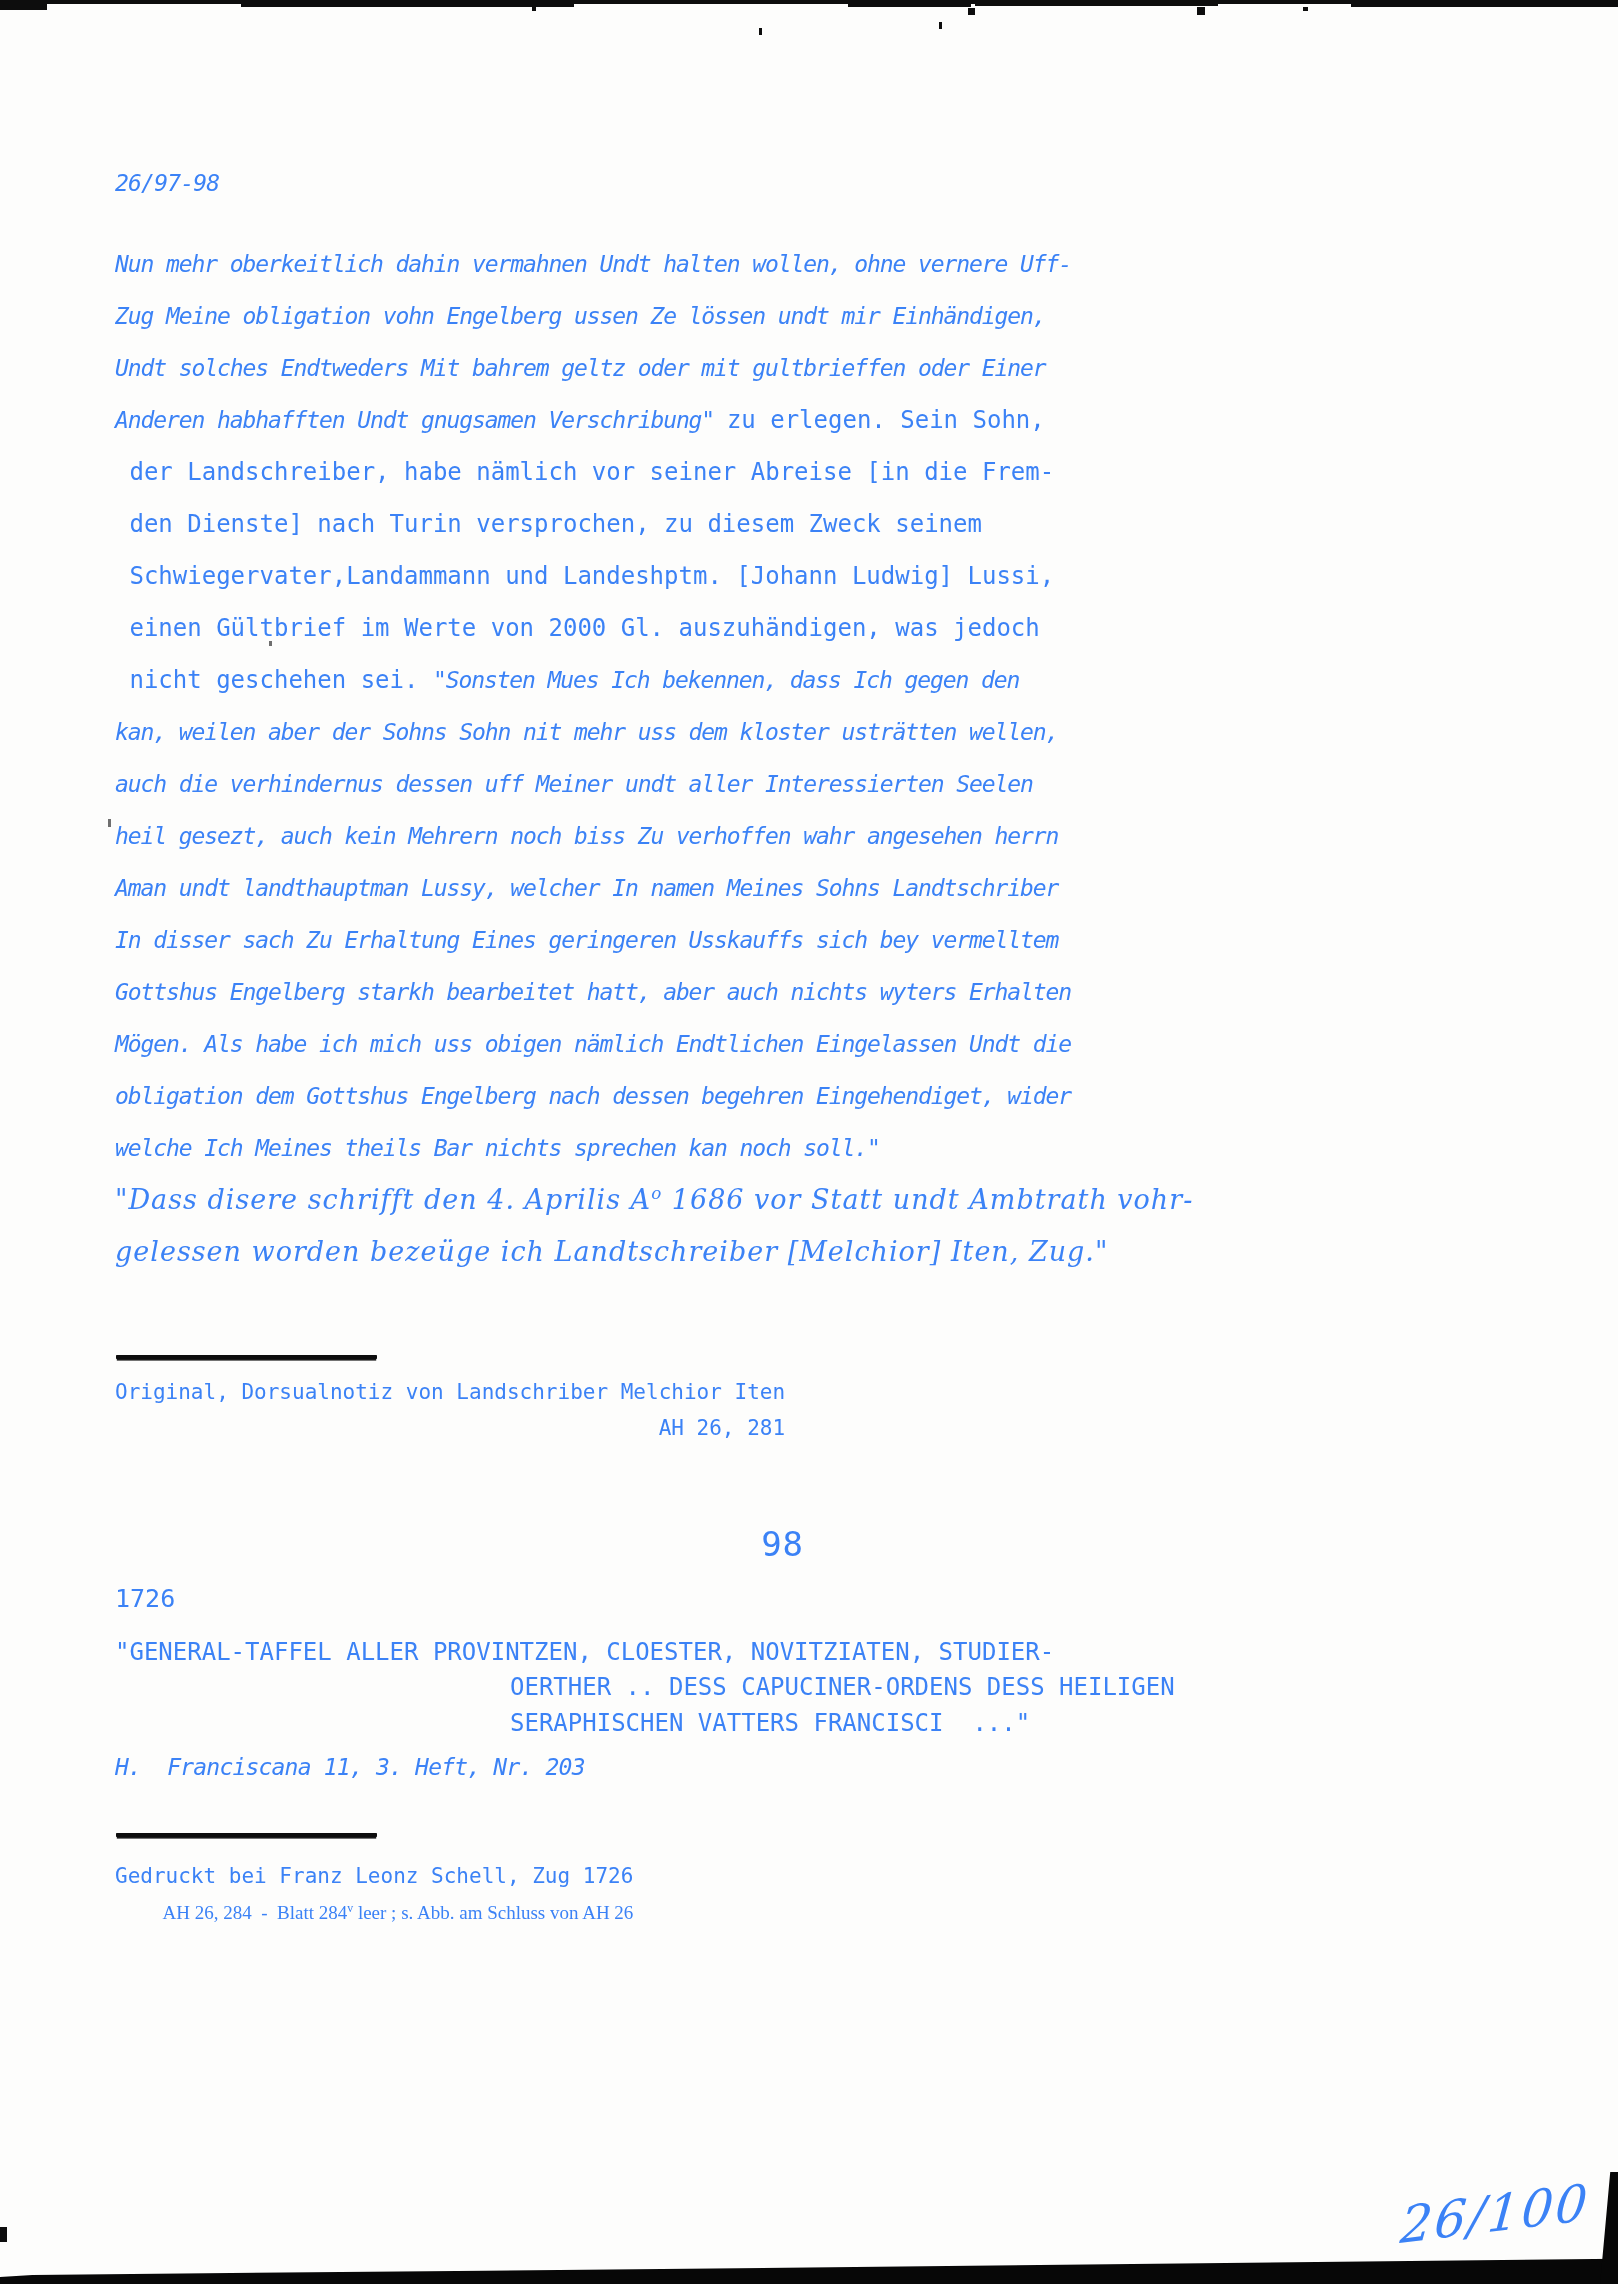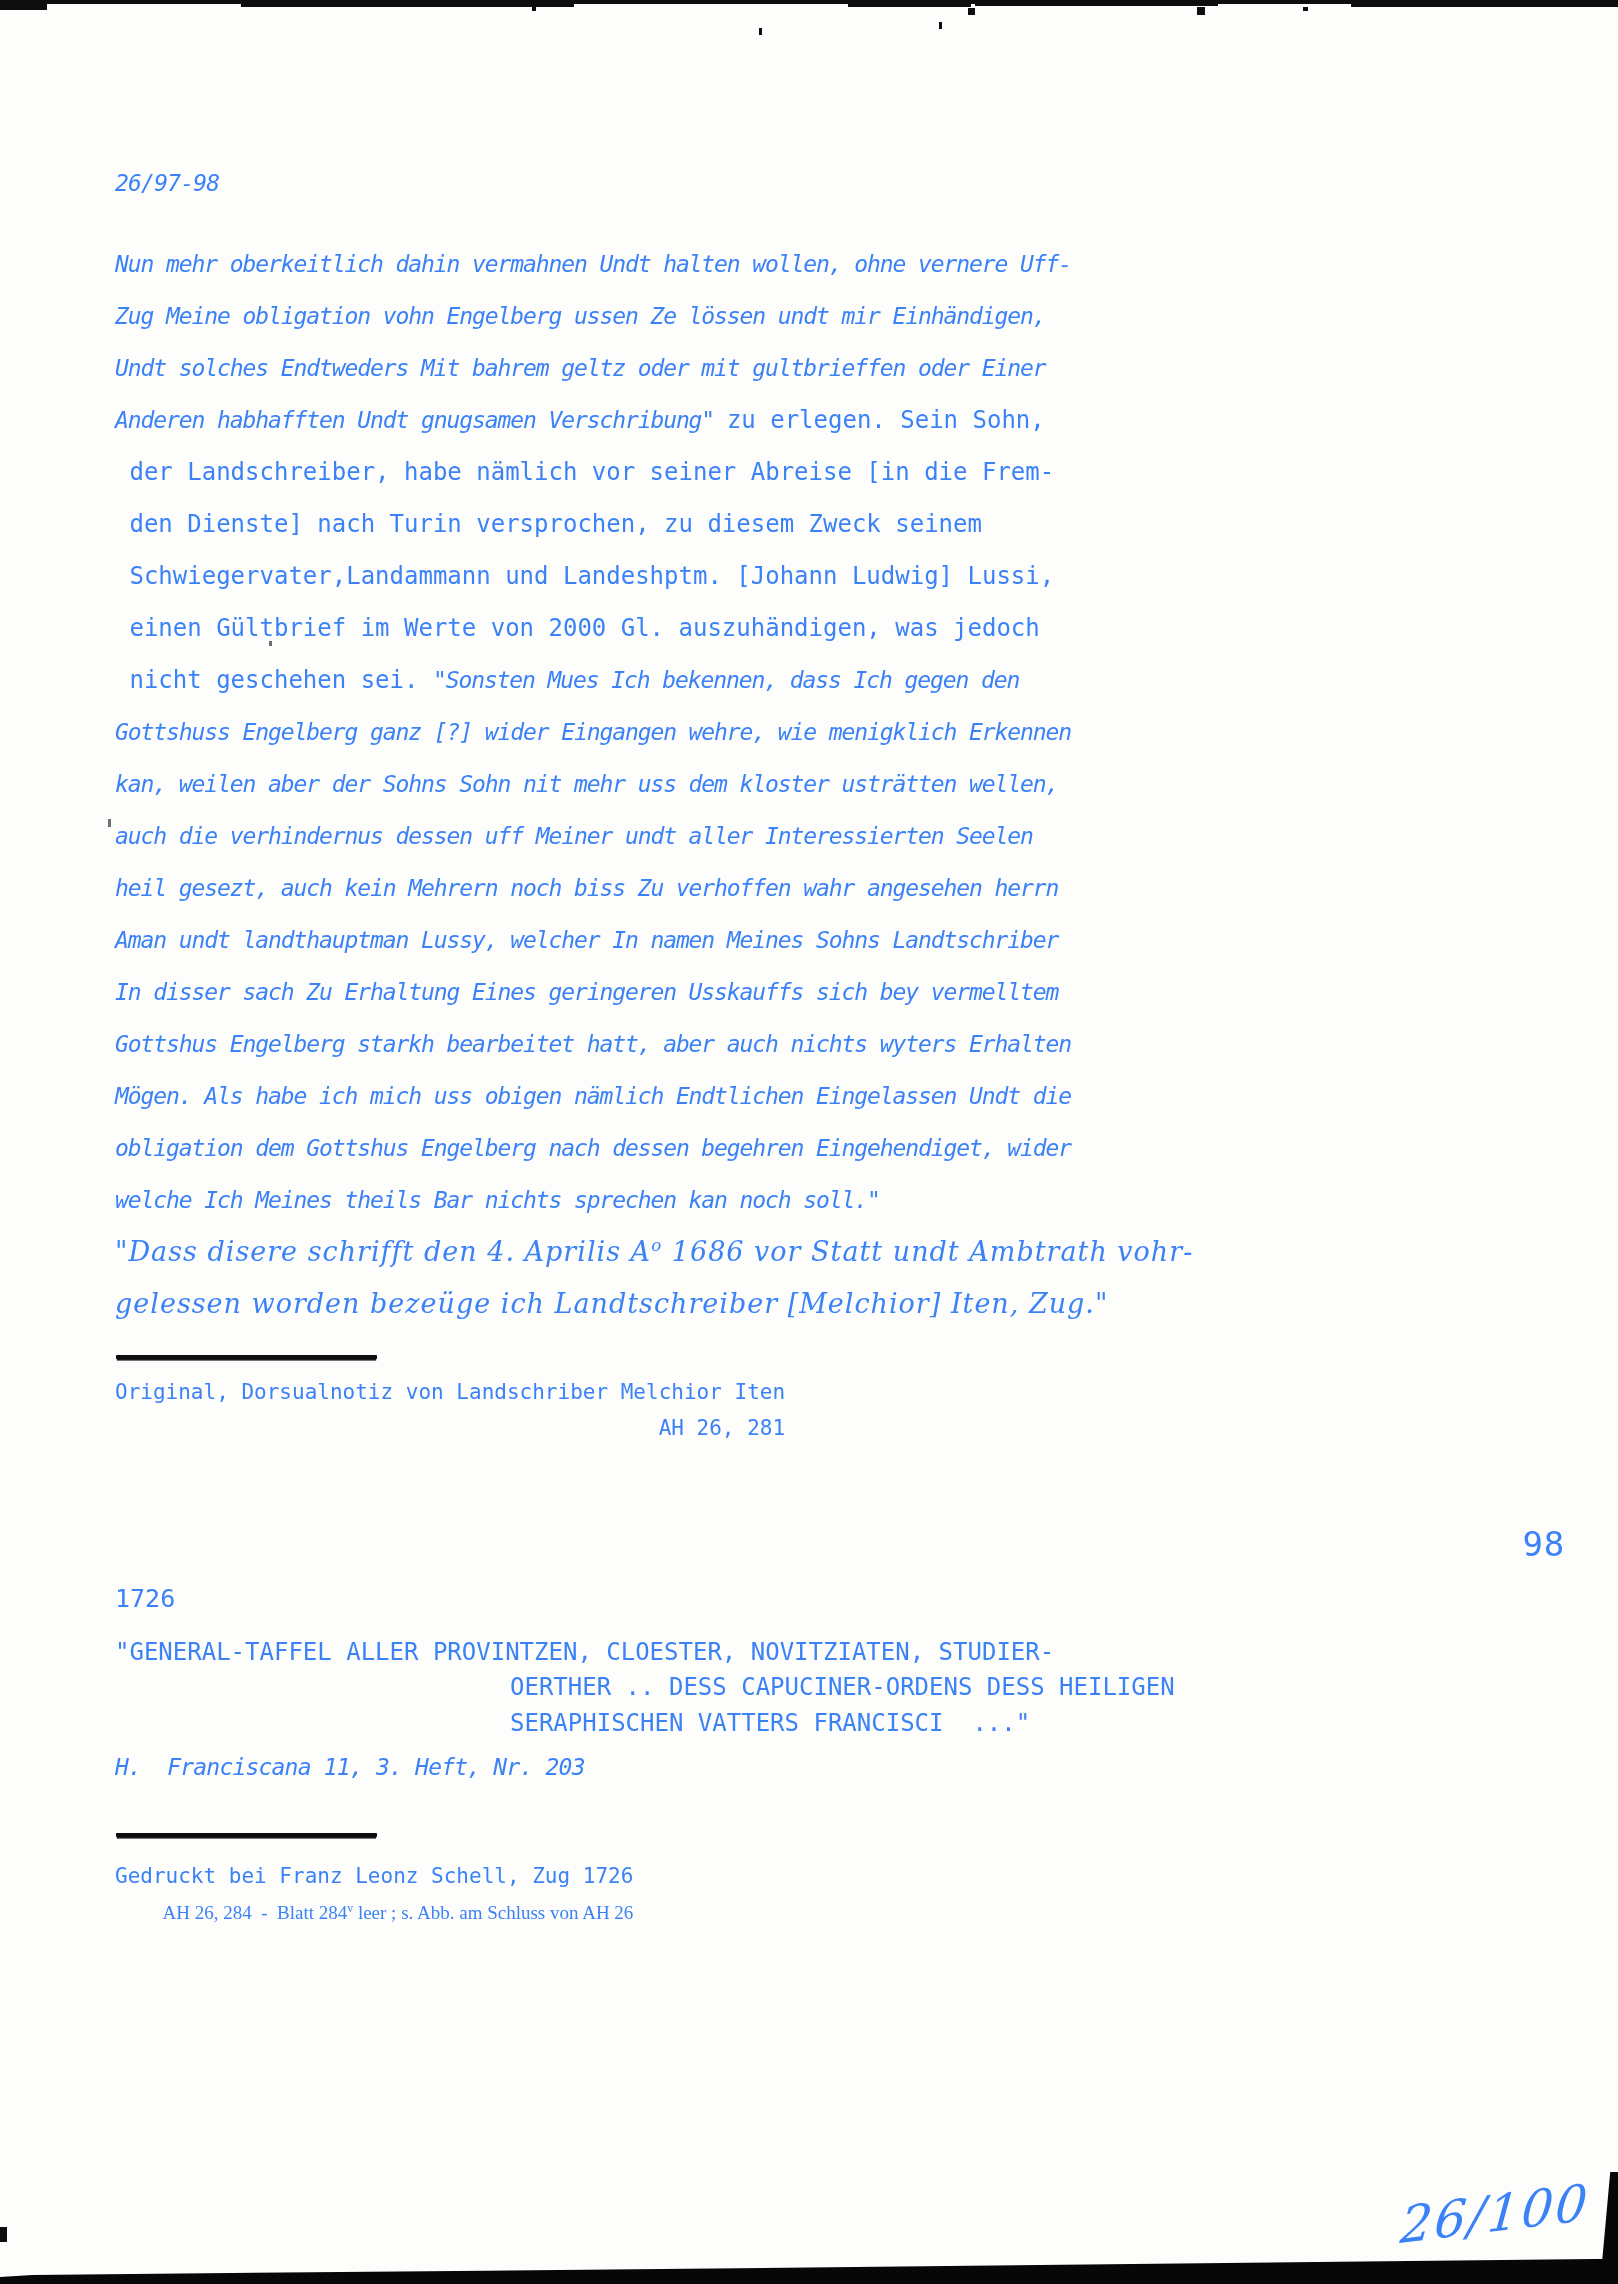--- a/index.html
+++ b/index.html
@@ -70,42 +70,41 @@
   <div class="abs" style="left:115px;top:238px;width:1375px;">
       <div class="tline"><span class="seg-i">Nun mehr oberkeitlich dahin vermahnen Undt halten wollen, ohne vernere Uff-</span></div>
       <div class="tline"><span class="seg-i">Zug Meine obligation vohn Engelberg ussen Ze lössen undt mir Einhändigen,</span></div>
       <div class="tline"><span class="seg-i">Undt solches Endtweders Mit bahrem geltz oder mit gultbrieffen oder Einer</span></div>
       <div class="tline"><span class="seg-i">Anderen habhafften Undt gnugsamen Verschribung" </span><span class="seg-u">zu erlegen. Sein Sohn,</span></div>
       <div class="tline"><span class="seg-u"> der Landschreiber, habe nämlich vor seiner Abreise [in die Frem-</span></div>
       <div class="tline"><span class="seg-u"> den Dienste] nach Turin versprochen, zu diesem Zweck seinem</span></div>
       <div class="tline"><span class="seg-u"> Schwiegervater,Landammann und Landeshptm. [Johann Ludwig] Lussi,</span></div>
       <div class="tline"><span class="seg-u"> einen Gültbrief im Werte von 2000 Gl. auszuhändigen, was jedoch</span></div>
       <div class="tline"><span class="seg-u"> nicht geschehen sei. </span><span class="seg-i">"Sonsten Mues Ich bekennen, dass Ich gegen den</span></div>
-      <div class="tline"><span class="seg-i">Gottshuss Engelberg ganz [?] wider Eingangen wehre, wie menigklich Erkennen</span></div>
       <div class="tline"><span class="seg-i">kan, weilen aber der Sohns Sohn nit mehr uss dem kloster usträtten wellen,</span></div>
       <div class="tline"><span class="seg-i">auch die verhindernus dessen uff Meiner undt aller Interessierten Seelen</span></div>
       <div class="tline"><span class="seg-i">heil gesezt, auch kein Mehrern noch biss Zu verhoffen wahr angesehen herrn</span></div>
       <div class="tline"><span class="seg-i">Aman undt landthauptman Lussy, welcher In namen Meines Sohns Landtschriber</span></div>
       <div class="tline"><span class="seg-i">In disser sach Zu Erhaltung Eines geringeren Usskauffs sich bey vermelltem</span></div>
       <div class="tline"><span class="seg-i">Gottshus Engelberg starkh bearbeitet hatt, aber auch nichts wyters Erhalten</span></div>
       <div class="tline"><span class="seg-i">Mögen. Als habe ich mich uss obigen nämlich Endtlichen Eingelassen Undt die</span></div>
       <div class="tline"><span class="seg-i">obligation dem Gottshus Engelberg nach dessen begehren Eingehendiget, wider</span></div>
       <div class="tline"><span class="seg-i">welche Ich Meines theils Bar nichts sprechen kan noch soll."</span></div>
       <div class="tline"><span class="seg-s">"Dass disere schrifft den 4. Aprilis A</span><span class="seg-s"><sup>o</sup></span><span class="seg-s"> 1686 vor Statt undt Ambtrath vohr-</span></div>
       <div class="tline"><span class="seg-s">gelessen worden bezeüge ich Landtschreiber [Melchior] Iten, Zug."</span></div>
     </div>
 
   <div class="abs rule" style="left:116px;top:1355px;width:261px;height:4px;"></div>
 
   <div class="abs" style="left:115px;top:1374px;">
     <div class="meta">Original, Dorsualnotiz von Landschriber Melchior Iten</div>
     <div class="meta">AH 26, 281</div>
   </div>
 
-  <div class="abs entry-num" style="left:0;top:1524px;width:1565px;text-align:right;">98</div>
+  <div class="abs entry-num" style="left:0;top:1524px;width:1565px;text-align:center;">98</div>
 
   <div class="abs year" style="left:115px;top:1584px;">1726</div>
 
   <div class="abs gtitle" style="left:115px;top:1638px;">"GENERAL-TAFFEL ALLER PROVINTZEN, CLOESTER, NOVITZIATEN, STUDIER-</div>
   <div class="abs gtitle" style="left:510px;top:1673px;">OERTHER .. DESS CAPUCINER-ORDENS DESS HEILIGEN</div>
   <div class="abs gtitle" style="left:510px;top:1709px;">SERAPHISCHEN VATTERS FRANCISCI  ..."</div>
 
   <div class="abs refline" style="left:115px;top:1754px;">H.  Franciscana 11, 3. Heft, Nr. 203</div>
 
   <div class="abs rule" style="left:116px;top:1833px;width:261px;height:4px;"></div>

